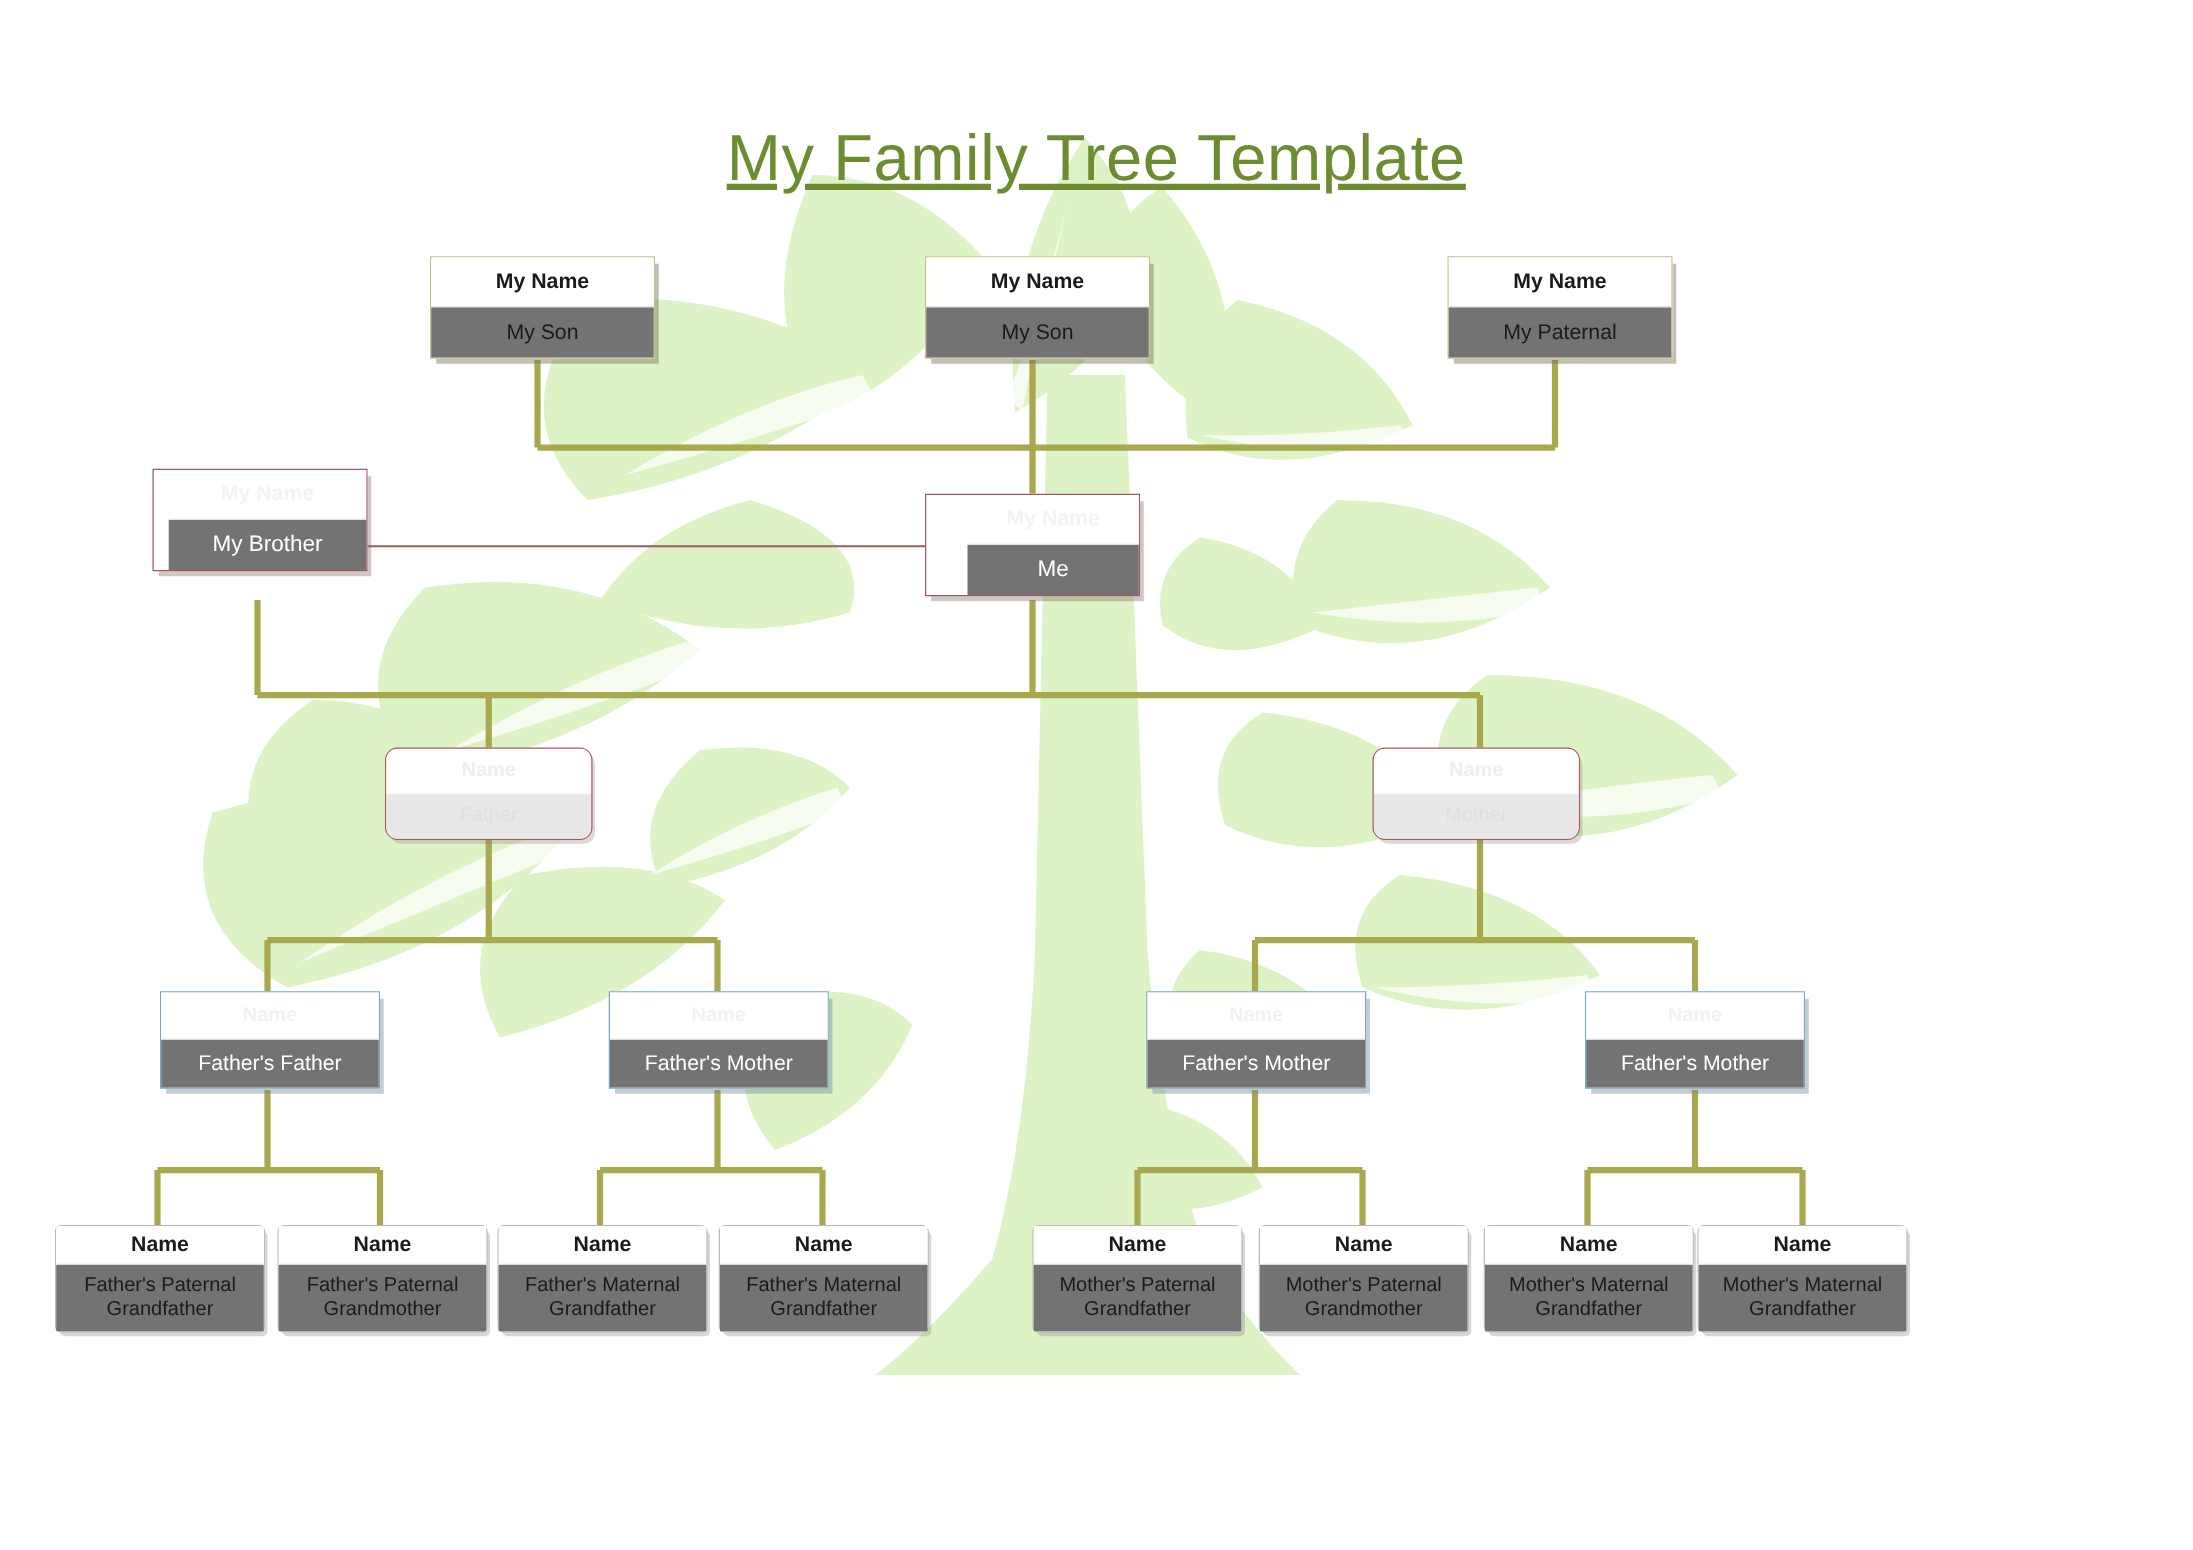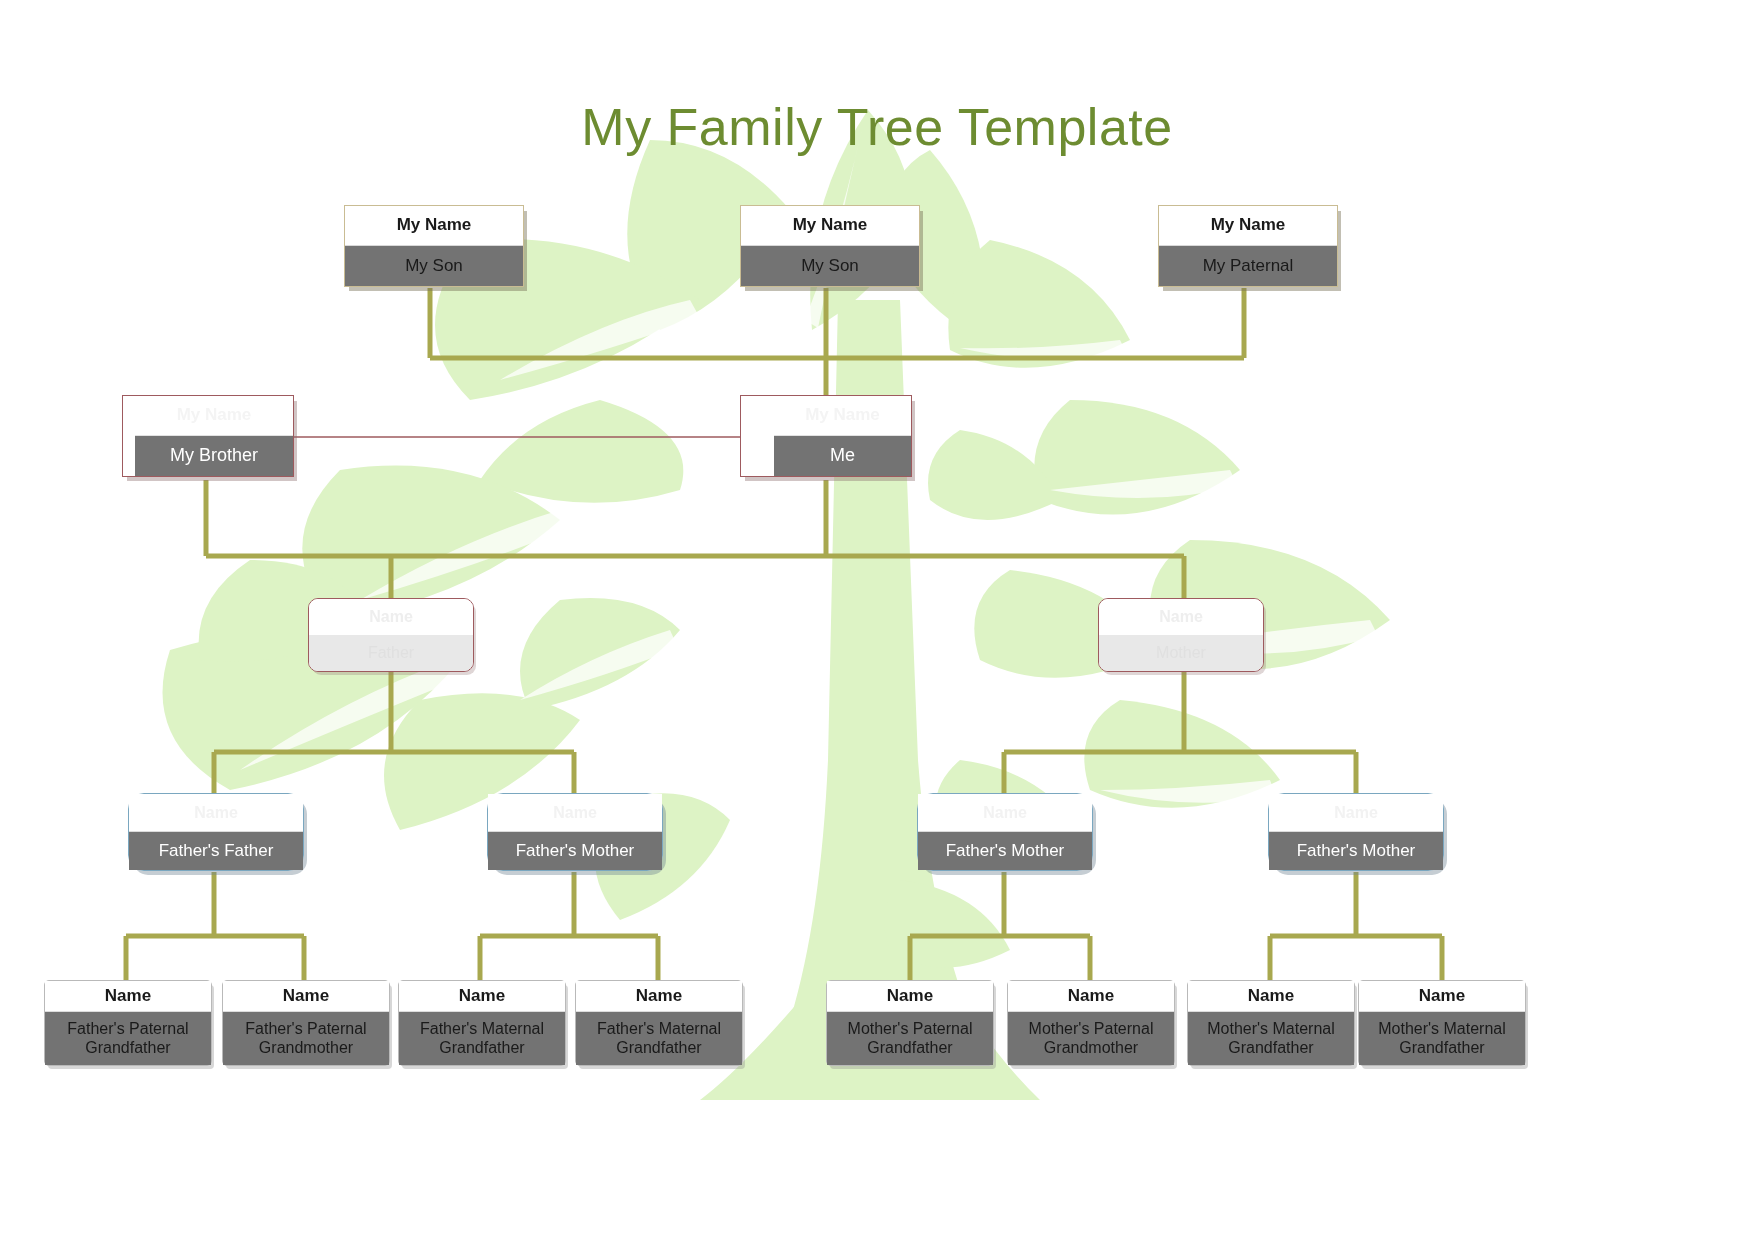--- a/index.html
+++ b/index.html
@@ -42,20 +42,21 @@
     left: 0;
     top: 62px;
     width: 1754px;
     text-align: center;
     font-size: 52px;
     font-weight: normal;
     letter-spacing: 0.5px;
     color: #6d8c31;
     z-index: 3;
     font-family: "Liberation Sans", sans-serif;
+    text-decoration: underline;
   }
   
   .node {
     position: absolute;
     z-index: 2;
     box-sizing: border-box;
     display: flex;
     flex-direction: column;
   }
   .node .top {
@@ -135,21 +136,21 @@
     background: #e8e8e8;
     color: #e0e0e0;
     font-size: 16px;
   }
 
   
   .gen-grand {
     width: 176px;
     height: 78px;
     border: 1px solid #7aa7c0;
-    border-radius: 16px;
+    border-radius: 0;
     background: #ffffff;
     box-shadow: 4px 5px 0 -1px rgba(110,130,145,.40);
   }
   .gen-grand .top {
     height: 38px;
     color: #f2f2f2;
     font-size: 16px;
     border-bottom: 1px solid #dcdcdc;
   }
   .gen-grand .bot {
@@ -284,21 +285,21 @@
   </div>
   <div class="node gen-children" style="left:740px; top:205px;">
     <div class="top">My Name</div>
     <div class="bot">My Son</div>
   </div>
   <div class="node gen-children" style="left:1158px; top:205px;">
     <div class="top">My Name</div>
     <div class="bot">My Paternal</div>
   </div>
 
-  <div class="node gen-self" style="left:122px; top:395px;padding-left:12px;">
+  <div class="node gen-self" style="left:122px; top:375px;padding-left:12px;">
     <div class="top">My Name</div>
     <div class="bot">My Brother</div>
   </div>
   <div class="node gen-self" style="left:740px; top:395px;padding-left:33px;">
     <div class="top">My Name</div>
     <div class="bot">Me</div>
   </div>
 
   <div class="node gen-parent" style="left:308px; top:598px;">
     <div class="top">Name</div>

